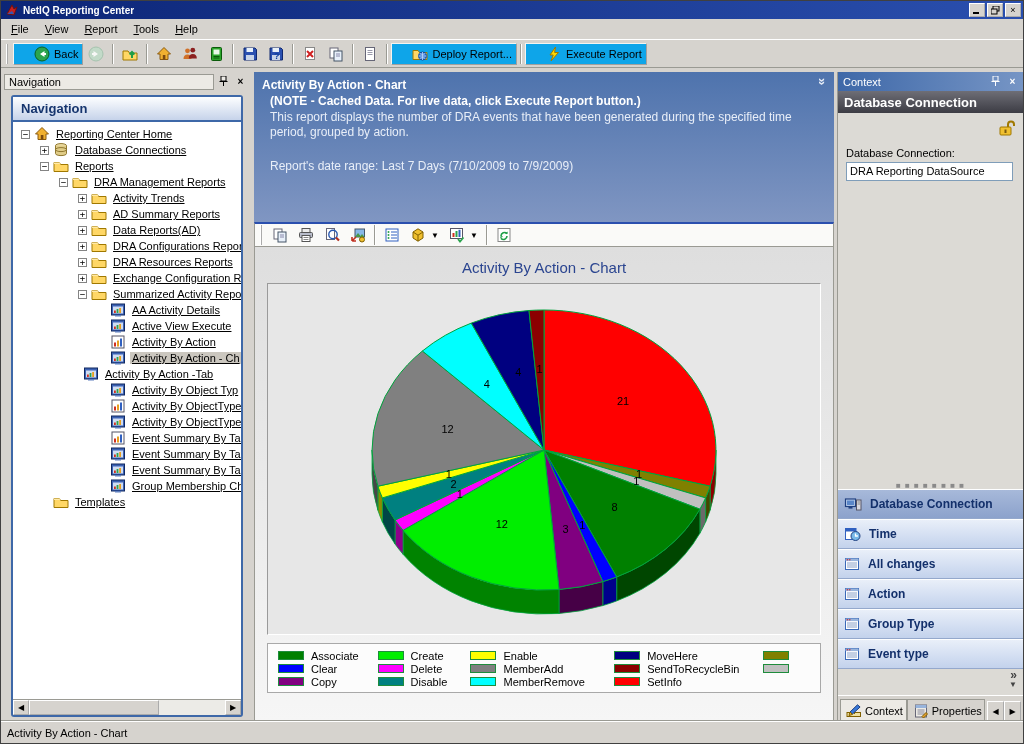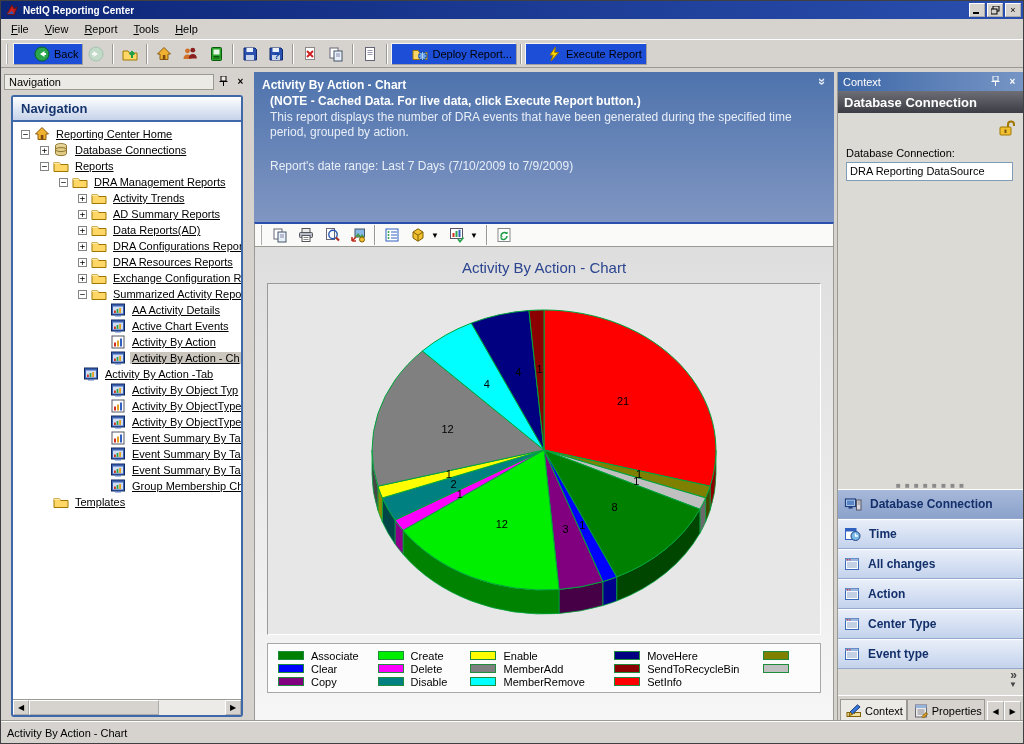--- a/index.html
+++ b/index.html
@@ -16,21 +16,21 @@
 
   
   .menubar { height:21px; background:#D6D3CE; display:flex; align-items:center; padding-left:2px; border-bottom:1px solid #fff; flex:0 0 auto; }
   .menu-item { padding:3px 8px; display:inline-block; }
   .menu-item::first-letter { text-decoration:underline; }
 
   
   .toolbar { height:28px; background:#D6D3CE; display:flex; align-items:center; padding-left:2px; border-bottom:1px solid #9a9a93; flex:0 0 auto; }
   .grip { width:4px; height:20px; margin:0 3px; border-left:2px ridge #fff; }
   .tb-btn { display:flex; align-items:center; gap:4px; padding:2px 4px; border:1px solid transparent; }
-  .tb-btn.raised { border:1px outset #f5f4f0; background:#1d4ed8;padding-left:20px; }
+  .tb-btn.raised { border:1px outset #f5f4f0; background:#0ea5e9;padding-left:20px; }
   .tb-sep { width:2px; height:20px; border-left:1px solid #9a9a93; border-right:1px solid #fff; margin:0 3px; }
   .tb-btn.disabled { opacity:.85; }
 
   
   .main { flex:1; display:flex; padding-top:4px; min-height:0; }
 
   
   .navpanel { width:250px; flex:0 0 auto; display:flex; flex-direction:column; min-height:0; }
   .dockhead { height:19px; display:flex; align-items:center; padding:0 3px; flex:0 0 auto; }
   .dockhead.gray { background:#D6D3CE; }
@@ -403,21 +403,21 @@
               <span class="icon">
                 <svg width="16" height="16" viewBox="0 0 16 16">
                   <rect x="1.5" y="2" width="13" height="11" fill="#3C62B4" stroke="#102860"></rect>
                   <rect x="3" y="4.5" width="10" height="7" fill="#CFDCF2"></rect>
                   <rect x="4" y="8.5" width="1.8" height="2.5" fill="#D03020"></rect>
                   <rect x="6.6" y="7" width="1.8" height="4" fill="#2BA44E"></rect>
                   <rect x="9.2" y="6" width="1.8" height="5" fill="#E8A020"></rect>
                   <rect x="5" y="13" width="6" height="1.5" fill="#6080C0"></rect>
                 </svg>
               </span>
-              <span class="tree-label">Active Chart Events</span>
+              <span class="tree-label">Active View Execute</span>
             </div>
             <div class="tree-row" style="padding-left:97px">
               <span class="icon">
                 <svg width="16" height="16" viewBox="0 0 16 16">
                   <rect x="2" y="2" width="12" height="12" fill="#fff" stroke="#556"></rect>
                   <rect x="4" y="8.5" width="2" height="4" fill="#D03020"></rect>
                   <rect x="7" y="6.5" width="2" height="6" fill="#E8A020"></rect>
                   <rect x="10" y="4.5" width="2" height="8" fill="#3060C0"></rect>
                 </svg>
               </span>
@@ -855,21 +855,21 @@
                 <svg width="16" height="16" viewBox="0 0 16 16">
                   <rect x="1.5" y="2.5" width="13" height="11" fill="#fff" stroke="#3868B8"></rect>
                   <rect x="1.5" y="2.5" width="13" height="2.6" fill="#98B4DC"></rect>
                   <circle cx="3.4" cy="3.8" r=".8" fill="#C03040"></circle>
                   <circle cx="5.8" cy="3.8" r=".8" fill="#C03040"></circle>
                   <line x1="3" y1="7" x2="13" y2="7" stroke="#88A0C8"></line>
                   <line x1="3" y1="9" x2="13" y2="9" stroke="#88A0C8"></line>
                   <line x1="3" y1="11" x2="13" y2="11" stroke="#88A0C8"></line>
                 </svg>
               </span>
-              <span>Center Type</span>
+              <span>Group Type</span>
             </div>
             <div class="stackbtn">
               <span class="icon">
                 <svg width="16" height="16" viewBox="0 0 16 16">
                   <rect x="1.5" y="2.5" width="13" height="11" fill="#fff" stroke="#3868B8"></rect>
                   <rect x="1.5" y="2.5" width="13" height="2.6" fill="#98B4DC"></rect>
                   <circle cx="3.4" cy="3.8" r=".8" fill="#C03040"></circle>
                   <circle cx="5.8" cy="3.8" r=".8" fill="#C03040"></circle>
                   <line x1="3" y1="7" x2="13" y2="7" stroke="#88A0C8"></line>
                   <line x1="3" y1="9" x2="13" y2="9" stroke="#88A0C8"></line>

